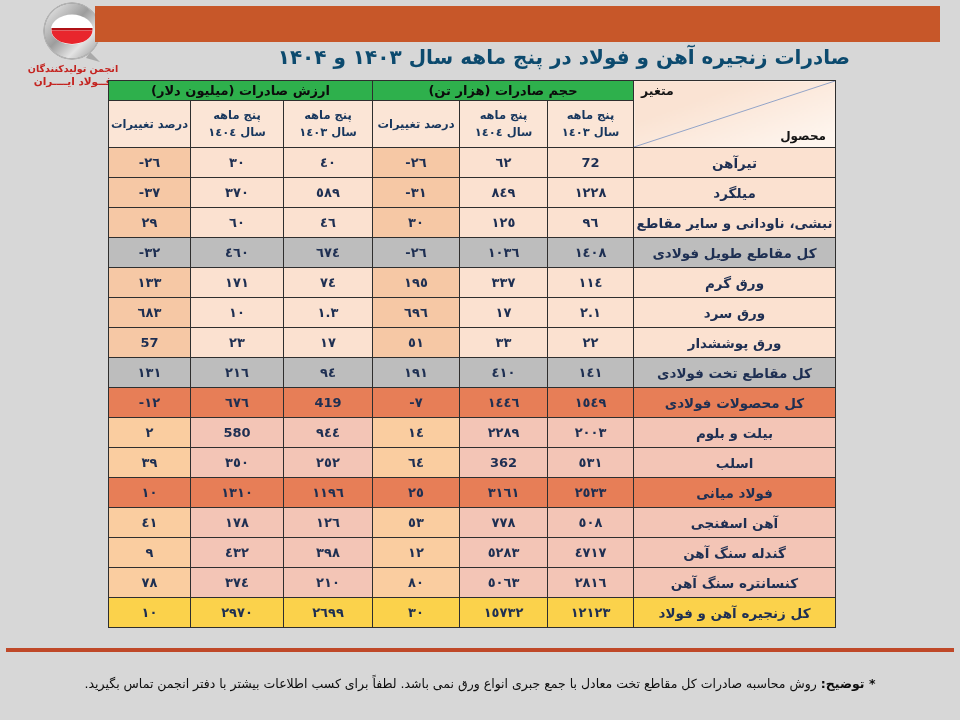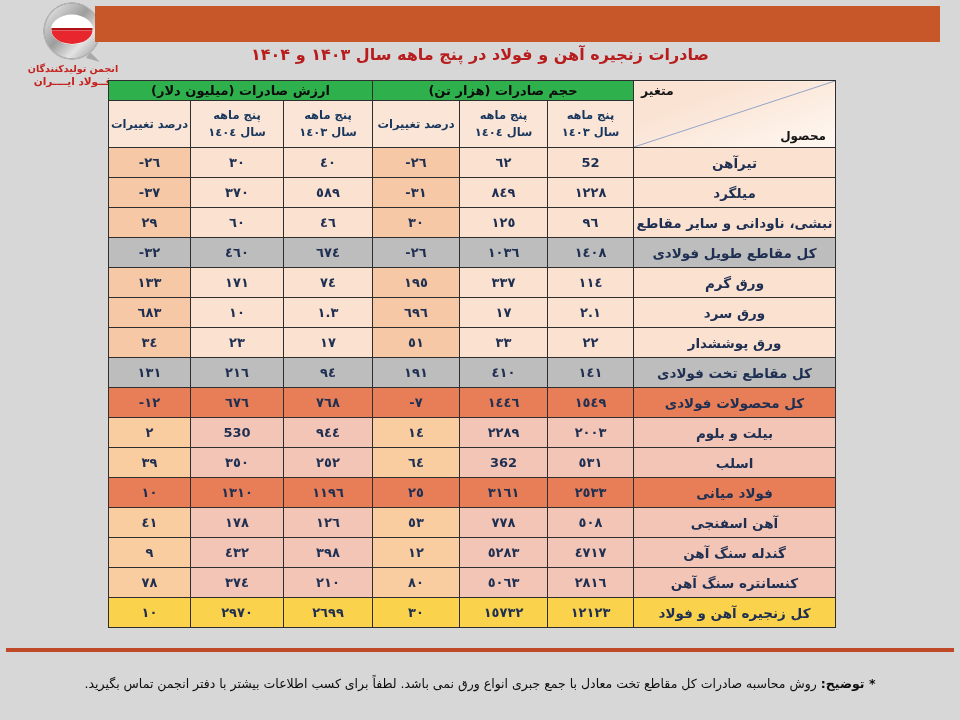--- a/index.html
+++ b/index.html
@@ -19,21 +19,21 @@
   .logo-line.l1{ font-size:9.5px; }
   .logo-line.l2{ font-size:10.5px; letter-spacing:1px; }
 
   
   .top-bar{
     position:absolute; left:95px; top:6px; width:845px; height:36px;
     background:var(--accent_orange,#c75729);
   }
   .page-title{
     position:absolute; left:110px; top:45px; width:740px;
-    text-align:center; font-size:16px; font-weight:bold; color:#b91c1c;
+    font-size:20px; font-weight:bold; color:#0c4a6e;
     direction:rtl;
   }
 
   
   table.data-table{
     position:absolute; left:108px; top:80px; width:727px;
     border-collapse:collapse; table-layout:fixed;
     direction:rtl;
   }
   .data-table th, .data-table td{
@@ -148,21 +148,21 @@
         <th>
           <div>پنج ماهه</div>
           <div>سال ١٤٠٤</div>
         </th>
         <th>درصد تغییرات</th>
       </tr>
     </thead>
     <tbody>
         <tr class="tone-peach">
           <td class="prod"><span>تیرآهن</span></td>
-          <td><span dir="ltr" class="num">52</span></td>
+          <td><span dir="ltr" class="num">72</span></td>
           <td><span dir="ltr" class="num">٦٢</span></td>
           <td class="pct"><span dir="ltr" class="num">-٢٦</span></td>
           <td><span dir="ltr" class="num">٤٠</span></td>
           <td><span dir="ltr" class="num">٣٠</span></td>
           <td class="pct"><span dir="ltr" class="num">-٢٦</span></td>
         </tr>
         <tr class="tone-peach">
           <td class="prod"><span>میلگرد</span></td>
           <td><span dir="ltr" class="num">١٢٢٨</span></td>
           <td><span dir="ltr" class="num">٨٤٩</span></td>
@@ -207,47 +207,47 @@
           <td><span dir="ltr" class="num">١٠</span></td>
           <td class="pct"><span dir="ltr" class="num">٦٨٣</span></td>
         </tr>
         <tr class="tone-peach">
           <td class="prod"><span>ورق پوششدار</span></td>
           <td><span dir="ltr" class="num">٢٢</span></td>
           <td><span dir="ltr" class="num">٣٣</span></td>
           <td class="pct"><span dir="ltr" class="num">٥١</span></td>
           <td><span dir="ltr" class="num">١٧</span></td>
           <td><span dir="ltr" class="num">٢٣</span></td>
-          <td class="pct"><span dir="ltr" class="num">٣٤</span></td>
+          <td class="pct"><span dir="ltr" class="num">57</span></td>
         </tr>
         <tr class="tone-gray">
           <td class="prod"><span>کل مقاطع تخت فولادی</span></td>
           <td><span dir="ltr" class="num">١٤١</span></td>
           <td><span dir="ltr" class="num">٤١٠</span></td>
           <td class="pct"><span dir="ltr" class="num">١٩١</span></td>
           <td><span dir="ltr" class="num">٩٤</span></td>
           <td><span dir="ltr" class="num">٢١٦</span></td>
           <td class="pct"><span dir="ltr" class="num">١٣١</span></td>
         </tr>
         <tr class="tone-salmon">
           <td class="prod"><span>کل محصولات فولادی</span></td>
           <td><span dir="ltr" class="num">١٥٤٩</span></td>
           <td><span dir="ltr" class="num">١٤٤٦</span></td>
           <td class="pct"><span dir="ltr" class="num">-٧</span></td>
-          <td><span dir="ltr" class="num">٧٦٨</span></td>
+          <td><span dir="ltr" class="num">419</span></td>
           <td><span dir="ltr" class="num">٦٧٦</span></td>
           <td class="pct"><span dir="ltr" class="num">-١٢</span></td>
         </tr>
         <tr class="tone-pink">
           <td class="prod"><span>بیلت و بلوم</span></td>
           <td><span dir="ltr" class="num">٢٠٠٣</span></td>
           <td><span dir="ltr" class="num">٢٢٨٩</span></td>
           <td class="pct"><span dir="ltr" class="num">١٤</span></td>
           <td><span dir="ltr" class="num">٩٤٤</span></td>
-          <td><span dir="ltr" class="num">530</span></td>
+          <td><span dir="ltr" class="num">580</span></td>
           <td class="pct"><span dir="ltr" class="num">٢</span></td>
         </tr>
         <tr class="tone-pink">
           <td class="prod"><span>اسلب</span></td>
           <td><span dir="ltr" class="num">٥٣١</span></td>
           <td><span dir="ltr" class="num">362</span></td>
           <td class="pct"><span dir="ltr" class="num">٦٤</span></td>
           <td><span dir="ltr" class="num">٢٥٢</span></td>
           <td><span dir="ltr" class="num">٣٥٠</span></td>
           <td class="pct"><span dir="ltr" class="num">٣٩</span></td>

